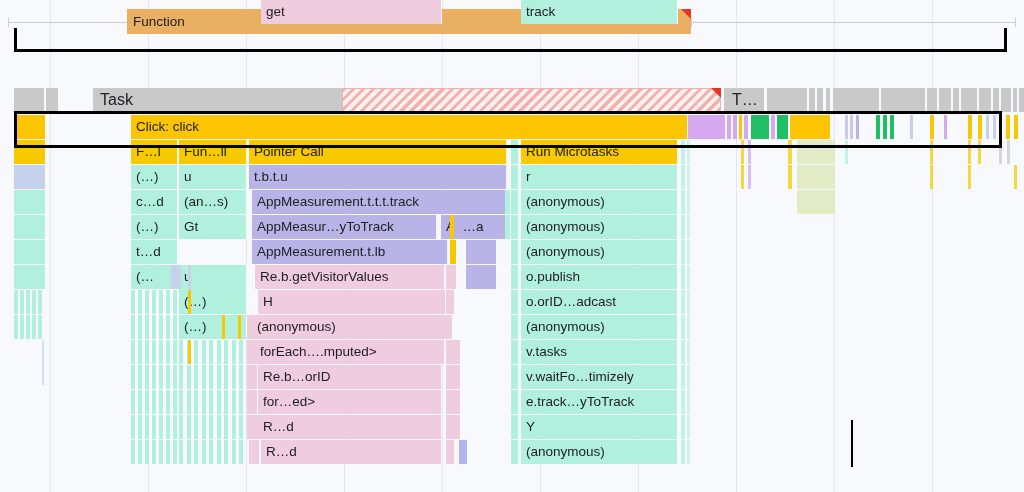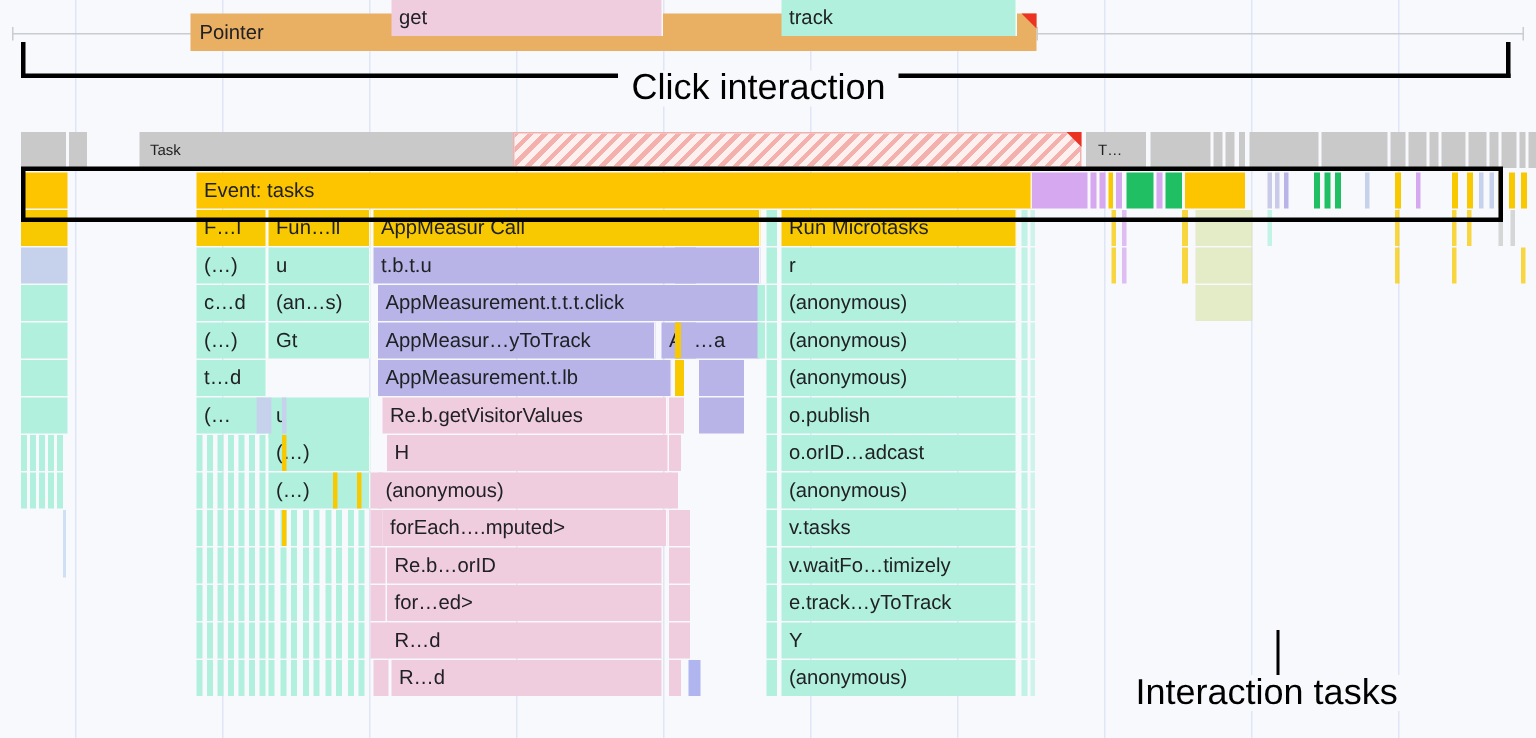--- a/index.html
+++ b/index.html
@@ -68,21 +68,21 @@
   .task-gray { position:absolute; background:#c9c9c9; }
   .task-hatch {
     position:absolute;
     background:
       repeating-linear-gradient(-45deg,
         #f4b0ad 0px, #f4b0ad 3px,
         #fdf0ef 3px, #fdf0ef 7px);
     border:1px solid #f0b1ae;
   }
   .task-label {
-    position:absolute; font-size:10px; color:#202124;
+    position:absolute; font-size:16px; color:#202124;
     display:flex; align-items:center; padding-left:5px;
   }
   .anno-text {
     position:absolute;
     font-size:24px;
     color:#000;
     background:#f8f9fc;
     padding:0 9px;
     line-height:1;
     white-space:nowrap;
@@ -111,30 +111,29 @@
   <div class="gridline" style="left:540px"></div>
   <div class="gridline" style="left:638px"></div>
   <div class="gridline" style="left:736px"></div>
   <div class="gridline" style="left:834px"></div>
   <div class="gridline" style="left:932px"></div>
 
   <div class="pointer-line" style="left:8px; top:22px; width:120px;"></div>
   <div class="pointer-line right" style="left:691px; top:22px; width:325px;"></div>
 
   <div class="pointer-bar" style="left:127px; top:9px; width:564px; height:25px;">
-    <span>Pointer</span>
+    <span>Function</span>
   </div>
   <div class="warn-corner" style="left:681px; top:9px;"></div>
 
   <div class="anno-bracket" style="left:14px; top:28px; width:993px; height:24px;">
     <div class="vl"></div>
     <div class="vr"></div>
     <div class="hline"></div>
   </div>
-  <div class="anno-text" style="left:412px; top:47px;">Click interaction</div>
 
   <div class="task-gray blk" style="left:14px; top:88px; width:30px; height:24px;"></div>
   <div class="task-gray blk" style="left:46px; top:88px; width:12px; height:24px;"></div>
 
   <div class="task-gray blk" style="left:93px; top:88px; width:249px; height:24px;"></div>
   <div class="task-label" style="left:95px; top:88px; height:24px;">Task</div>
   <div class="task-hatch blk" style="left:342px; top:88px; width:379px; height:24px;"></div>
   <div class="warn-corner" style="left:711px; top:88px;"></div>
 
   <div class="task-gray blk" style="left:724px; top:88px; width:40px; height:24px;"></div>
@@ -153,30 +152,30 @@
       <div class="task-gray blk" style="left: 961px; top: 88px; width: 16px; height: 24px;"></div>
       <div class="task-gray blk" style="left: 979px; top: 88px; width: 12px; height: 24px;"></div>
       <div class="task-gray blk" style="left: 993px; top: 88px; width: 6px; height: 24px;"></div>
       <div class="task-gray blk" style="left: 1001px; top: 88px; width: 10px; height: 24px;"></div>
       <div class="task-gray blk" style="left: 1013px; top: 88px; width: 4px; height: 24px;"></div>
       <div class="task-gray blk" style="left: 1019px; top: 88px; width: 5px; height: 24px;"></div>
     </div>
 
   <div id="flame">
       <div class="bar" style="left: 131px; top: 115px; width: 557px; height: 24px; background: rgb(253, 197, 0);">
-        <span>Event: tasks</span>
+        <span>Click: click</span>
       </div>
       <div class="bar" style="left: 131px; top: 140px; width: 47px; height: 24px; background: rgb(248, 201, 0);">
         <span>F…l</span>
       </div>
       <div class="bar" style="left: 179px; top: 140px; width: 68px; height: 24px; background: rgb(248, 201, 0); text-align: center;">
         <span>Fun…ll</span>
       </div>
       <div class="bar" style="left: 249px; top: 140px; width: 258px; height: 24px; background: rgb(248, 201, 0);">
-        <span>AppMeasur Call</span>
+        <span>Pointer Call</span>
       </div>
       <div class="bar" style="left: 521px; top: 140px; width: 157px; height: 24px; background: rgb(248, 201, 0);">
         <span>Run Microtasks</span>
       </div>
       <div class="bar" style="left: 131px; top: 165px; width: 47px; height: 24px; background: rgb(178, 240, 222);">
         <span>(…)</span>
       </div>
       <div class="bar" style="left: 179px; top: 165px; width: 68px; height: 24px; background: rgb(178, 240, 222);">
         <span>u</span>
       </div>
@@ -186,21 +185,21 @@
       <div class="bar" style="left: 521px; top: 165px; width: 157px; height: 24px; background: rgb(178, 240, 222);">
         <span>r</span>
       </div>
       <div class="bar" style="left: 131px; top: 190px; width: 47px; height: 24px; background: rgb(178, 240, 222);">
         <span>c…d</span>
       </div>
       <div class="bar" style="left: 179px; top: 190px; width: 68px; height: 24px; background: rgb(178, 240, 222);">
         <span>(an…s)</span>
       </div>
       <div class="bar" style="left: 252px; top: 190px; width: 255px; height: 24px; background: rgb(184, 180, 232);">
-        <span>AppMeasurement.t.t.t.click</span>
+        <span>AppMeasurement.t.t.t.track</span>
       </div>
       <div class="bar" style="left: 521px; top: 190px; width: 157px; height: 24px; background: rgb(178, 240, 222);">
         <span>(anonymous)</span>
       </div>
       <div class="bar" style="left: 131px; top: 215px; width: 47px; height: 24px; background: rgb(178, 240, 222);">
         <span>(…)</span>
       </div>
       <div class="bar" style="left: 179px; top: 215px; width: 68px; height: 24px; background: rgb(178, 240, 222);">
         <span>Gt</span>
       </div>
@@ -520,15 +519,14 @@
       <div class="blk" style="left: 511px; top: 440px; width: 7px; height: 24px; background: rgb(178, 240, 222);"></div>
       <div class="blk" style="left: 681px; top: 440px; width: 4px; height: 24px; background: rgb(178, 240, 222); opacity: 0.8;"></div>
       <div class="blk" style="left: 687px; top: 440px; width: 3px; height: 24px; background: rgb(178, 240, 222); opacity: 0.6;"></div>
       <div class="blk" style="left: 505px; top: 190px; width: 5px; height: 24px; background: rgb(178, 240, 222);"></div>
       <div class="blk" style="left: 505px; top: 215px; width: 5px; height: 24px; background: rgb(178, 240, 222);"></div>
     </div>
 
   <div class="anno-rect" style="left:14px; top:111px; width:988px; height:37px;"></div>
 
   <div class="leader" style="left:851px; top:420px; height:47px;"></div>
-  <div class="anno-text" style="left:748px; top:450px;">Interaction tasks</div>
 
 </div>
 
 </body></html>

